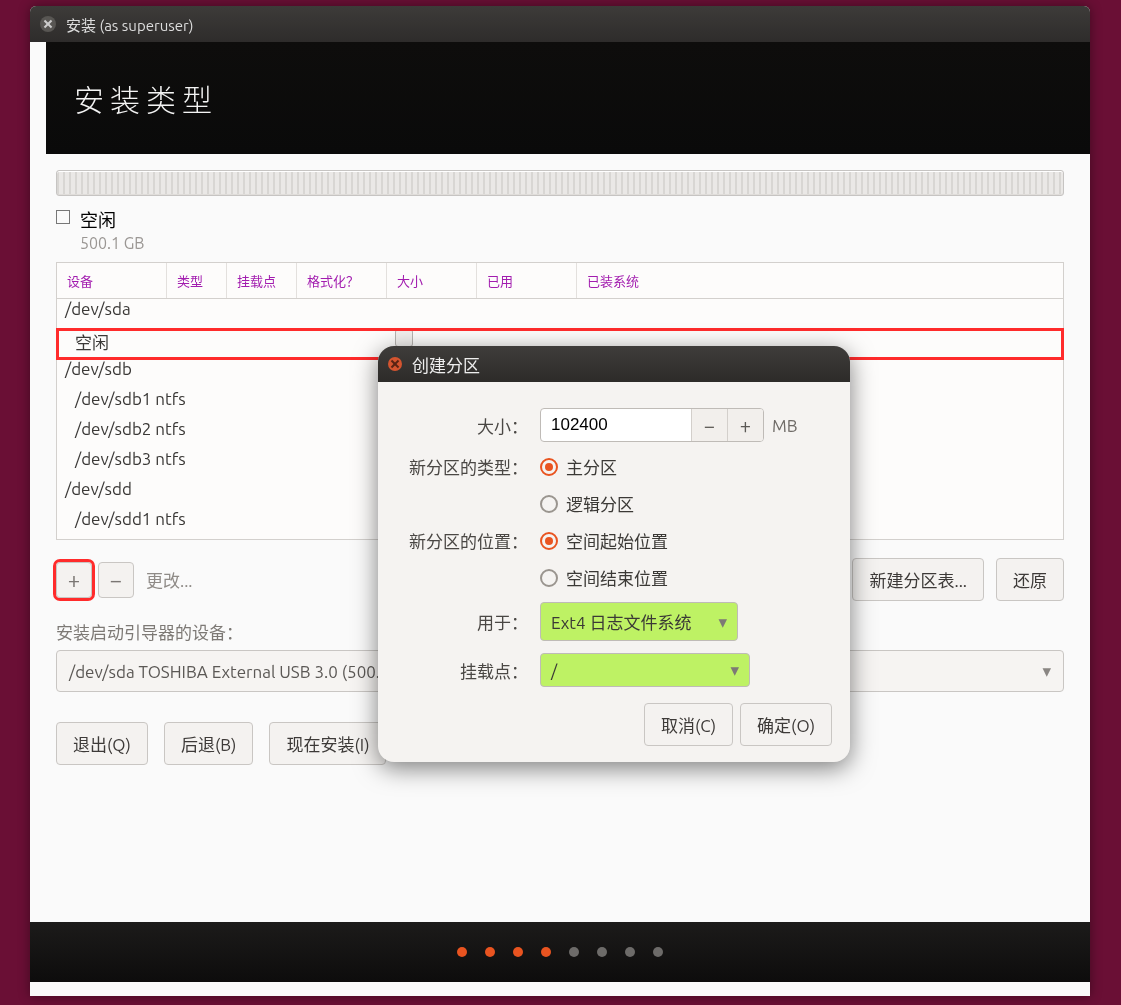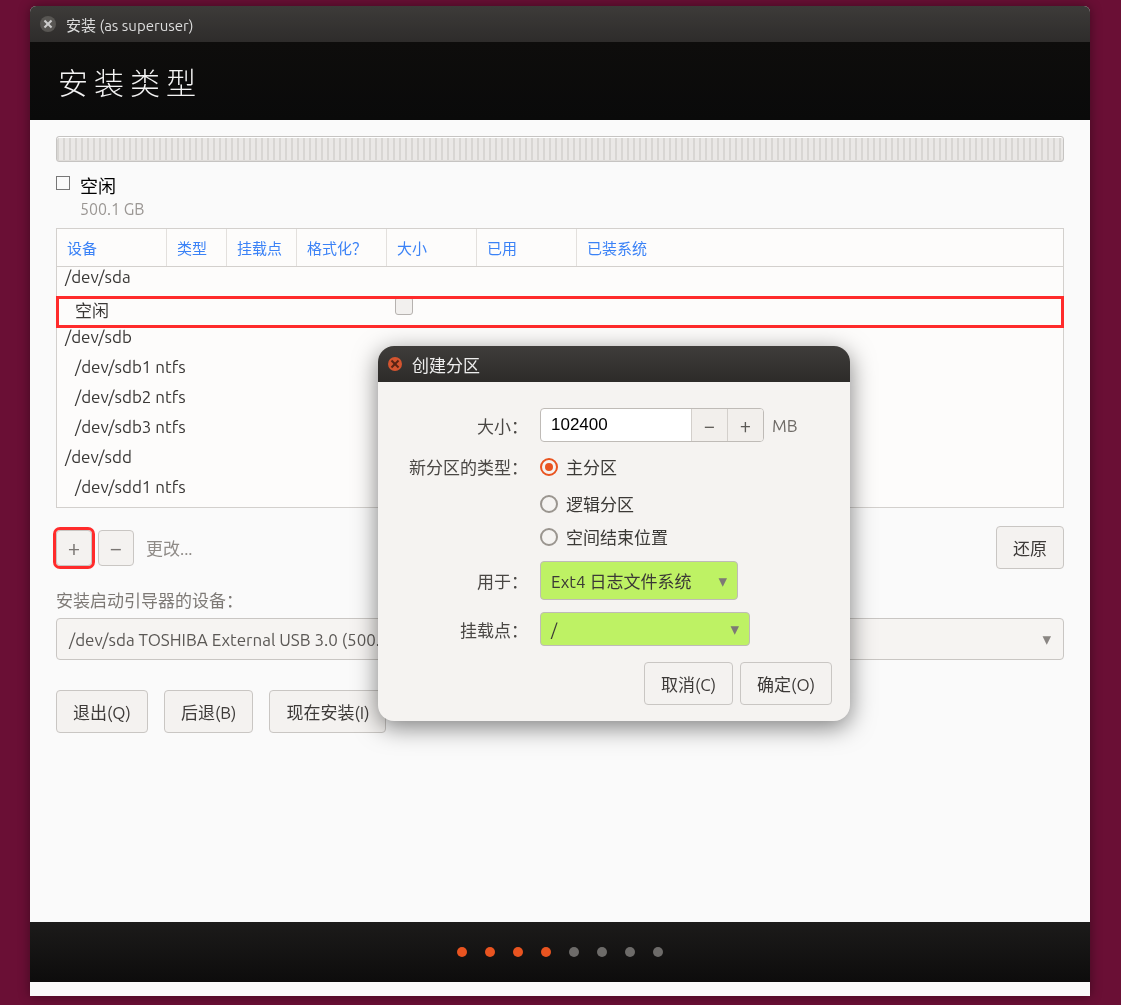--- a/index.html
+++ b/index.html
@@ -36,28 +36,29 @@
     background: #585653;
     position: relative;
   }
   .titlebar .close::before, .titlebar .close::after {
     content:""; position:absolute; left:3px; top:7px; width:10px; height:2px;
     background:#ccc; transform-origin:center;
   }
   .titlebar .close::before{transform:rotate(45deg);}
   .titlebar .close::after{transform:rotate(-45deg);}
   .header {
-    height: 78px;
+    height: 112px;
     background: linear-gradient(#0e0d0c,#0a0a0a);
     color:#f4f4f4;
     display:flex; align-items:center;
     padding: 0 28px;
     font-size: 30px;
     letter-spacing: 6px;
     font-weight: 300;
+    margin-left: 16px;
   }
   .body{
     padding: 16px 26px 0 26px;
   }
   .diskbar{
     height: 26px;
     border:1px solid #c6c4c2;
     border-radius:3px;
     background:
       repeating-linear-gradient(90deg,#d8d6d3 0 2px,#eae8e6 2px 6px);
@@ -72,22 +73,22 @@
     width:14px;height:14px;border:1px solid #777;margin-top:4px;
   }
   .free-row .sub{color:#9a9693;font-size:16px;margin-top:2px;}
   .table{
     margin-top:10px;
     border:1px solid #d3d0cd;
     background:#fdfcfb;
   }
   .thead{
     display:flex;
-    color:#3b82f6;
-    font-size:15px;
+    color:#a21caf;
+    font-size:13px;
     border-bottom:1px solid #d3d0cd;
   }
   .thead > div{
     padding:8px 10px;
     border-right:1px solid #e3e0dd;
   }
   .thead > div:last-child{border-right:none;}
   .col-dev{width:110px;}
   .col-type{width:60px;}
   .col-mnt{width:70px;}
@@ -257,20 +258,21 @@
             <span class="chk"></span>
           </div>
         </div>
     </div>
 
     <div class="toolbar">
       <div class="sqbtn add">+</div>
       <div class="sqbtn">−</div>
       <span class="linkish">更改...</span>
       <div class="right-actions">
+        <div class="btn">新建分区表...</div>
         <div class="btn">还原</div>
       </div>
     </div>
 
     <div class="label-line">安装启动引导器的设备：</div>
     <div class="combo">
       <span>/dev/sda   TOSHIBA External USB 3.0 (500.1 GB</span>
       <span class="arrow">▾</span>
     </div>
 
@@ -312,20 +314,25 @@
     <div class="form-row">
       <div class="lab">新分区的类型：</div>
       <span class="radio on"></span>
       <span>主分区</span>
     </div>
     <div class="opt">
       <span class="radio"></span>
       <span>逻辑分区</span>
     </div>
 
+    <div class="form-row">
+      <div class="lab">新分区的位置：</div>
+      <span class="radio on"></span>
+      <span>空间起始位置</span>
+    </div>
     <div class="opt">
       <span class="radio"></span>
       <span>空间结束位置</span>
     </div>
 
     <div class="form-row">
       <div class="lab">用于：</div>
       <div class="sel-box">
         <span>Ext4 日志文件系统</span>
         <span class="arrow">▾</span>

